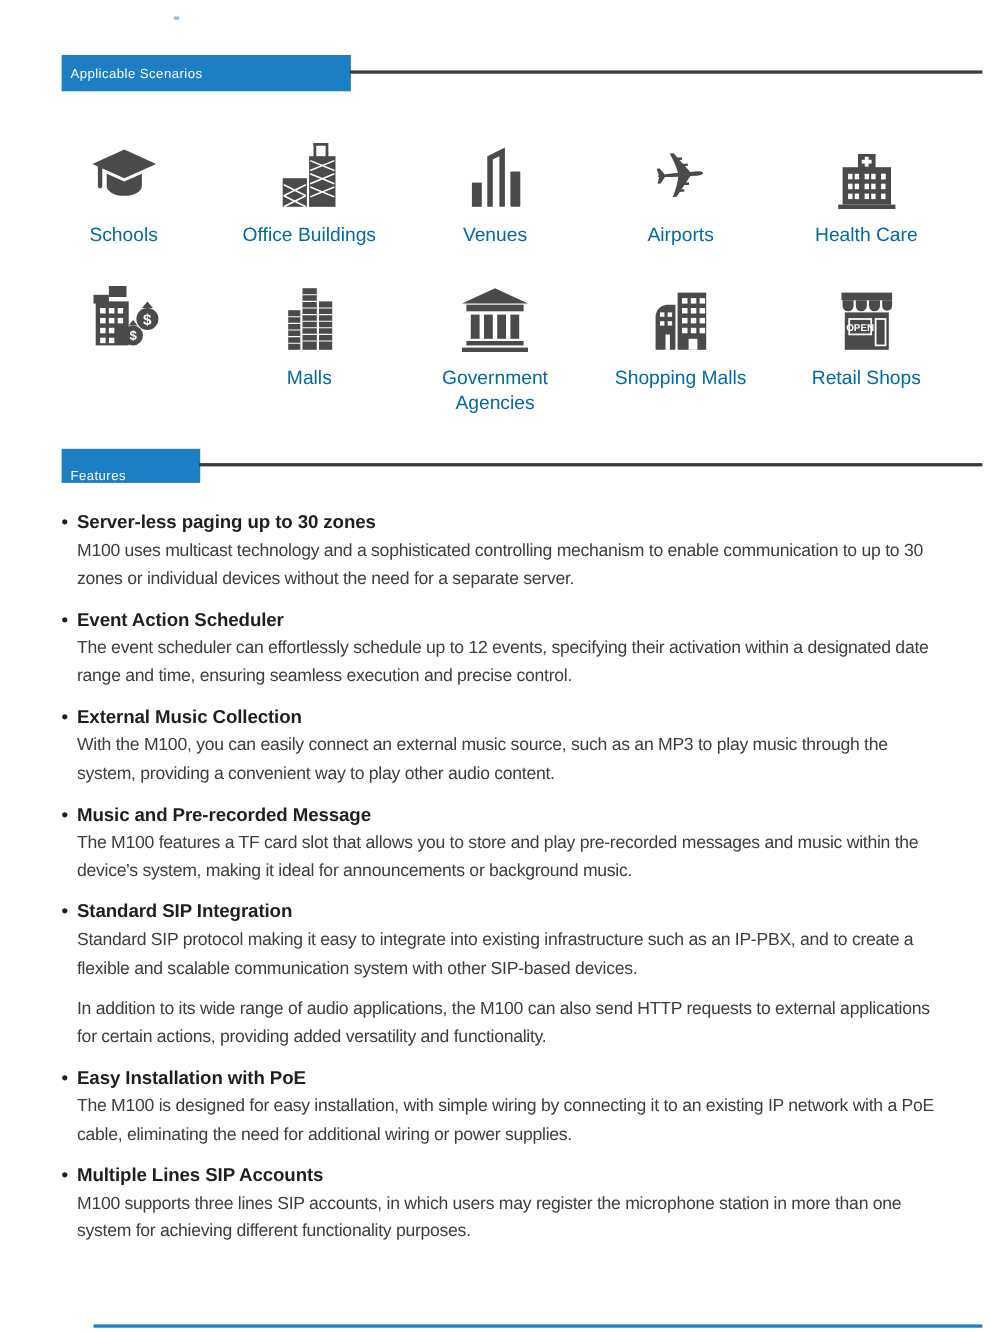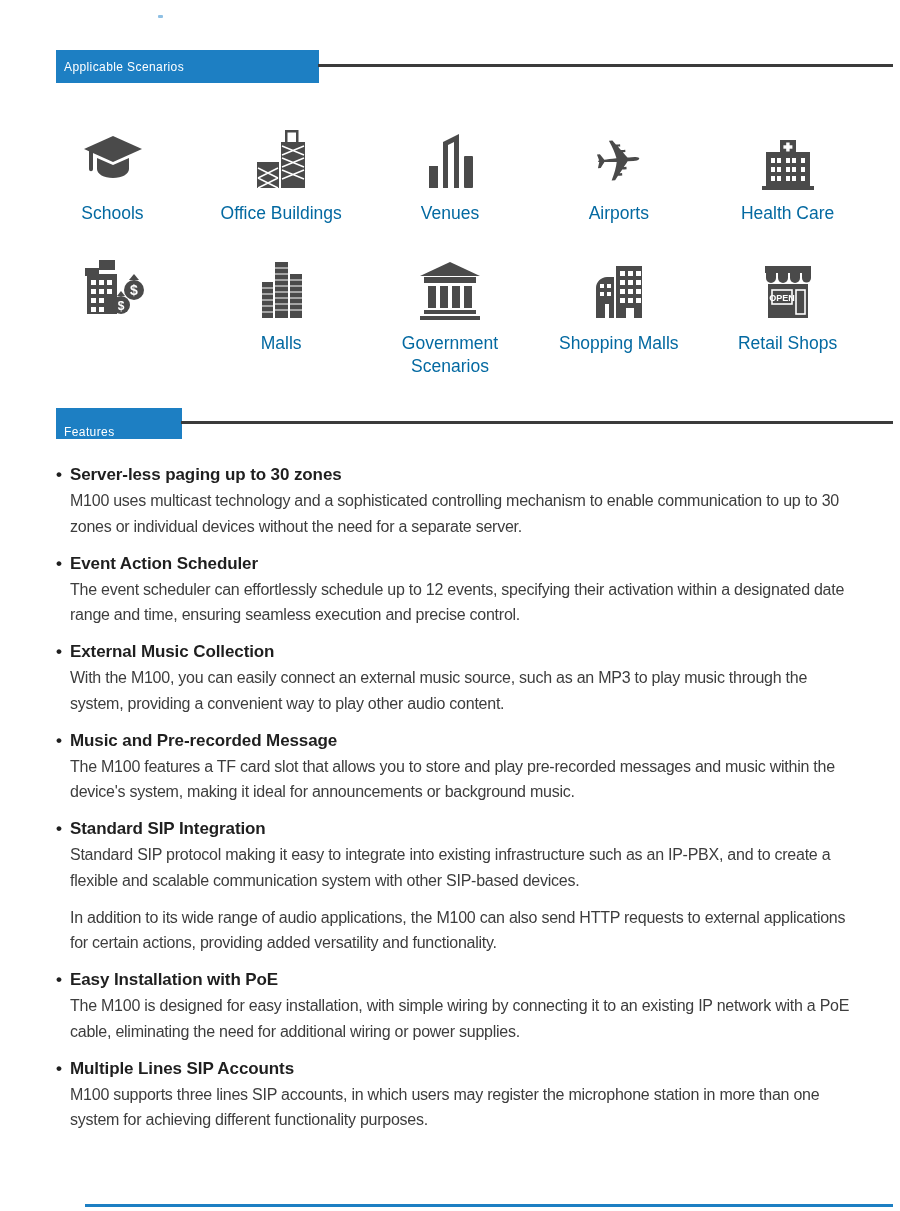--- a/index.html
+++ b/index.html
@@ -179,21 +179,21 @@
             <path d="M34 2 4 16h60z"></path>
             <rect x="8" y="17" width="52" height="6"></rect>
             <rect x="12" y="26" width="8" height="22"></rect>
             <rect x="24" y="26" width="8" height="22"></rect>
             <rect x="36" y="26" width="8" height="22"></rect>
             <rect x="48" y="26" width="8" height="22"></rect>
             <rect x="8" y="50" width="52" height="4"></rect>
             <rect x="4" y="56" width="60" height="4"></rect>
           </svg>
         </div>
-        <div class="scn-label">Government Scenarios</div>
+        <div class="scn-label">Government Agencies</div>
       </div>
       <div class="scenario">
         <div class="scn-icon">
           <svg width="62" height="60" viewBox="0 0 62 60" fill="#4a4a4a">
             <path d="M8 58V28c0-6 5-11 11-11h7v41h-5V44h-4v14z"></path>
             <rect x="28" y="6" width="26" height="52"></rect>
             <g fill="#ffffff">
               <rect x="12" y="24" width="4" height="4"></rect>
               <rect x="19" y="24" width="4" height="4"></rect>
               <rect x="12" y="32" width="4" height="4"></rect>

